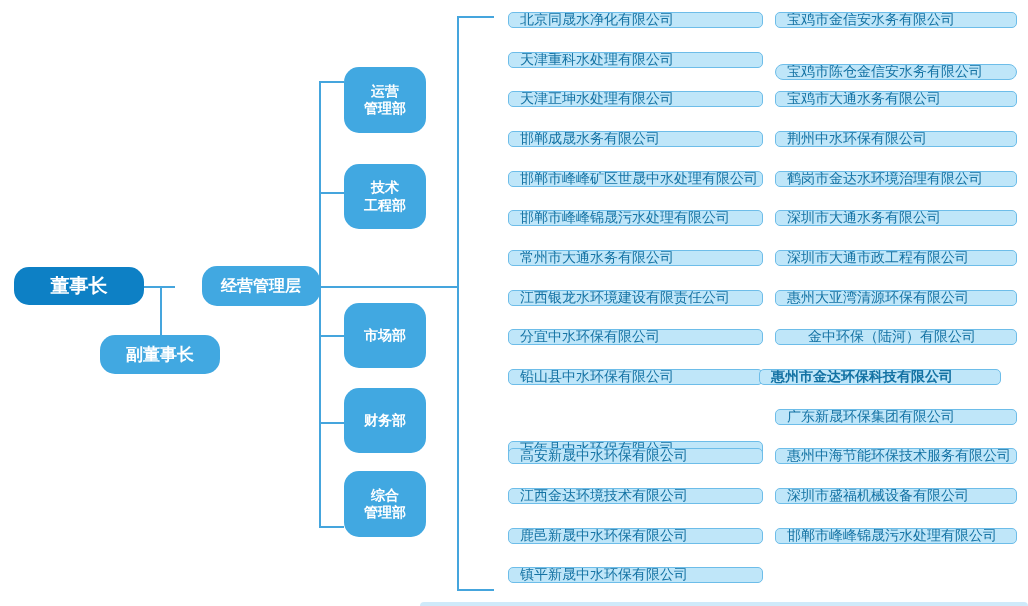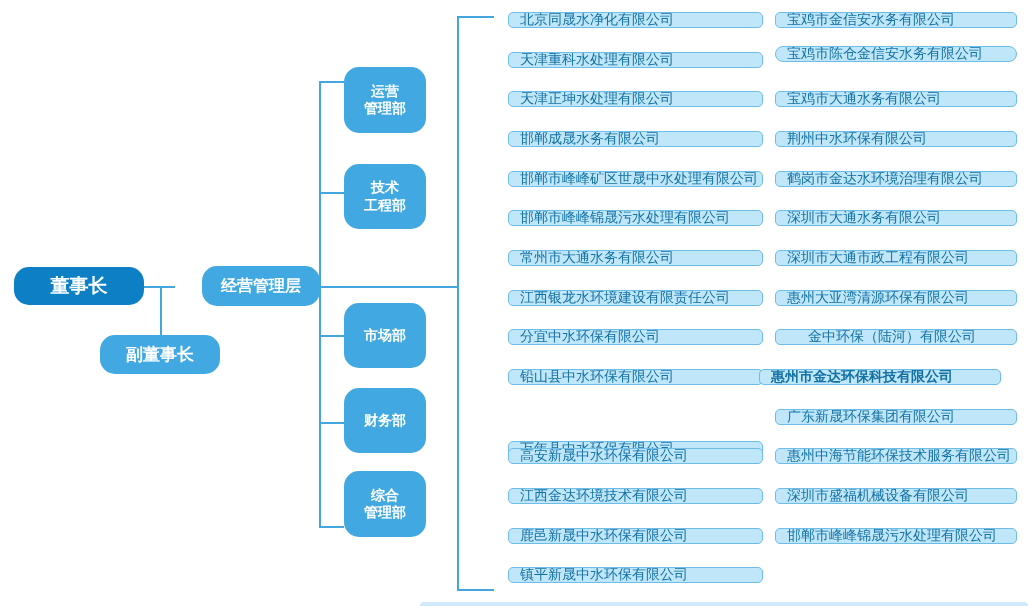--- a/index.html
+++ b/index.html
@@ -99,21 +99,21 @@
       <div class="company" style="left: 508px; width: 255px; top: 249.96px;">常州市大通水务有限公司</div>
       <div class="company" style="left: 508px; width: 255px; top: 289.62px;">江西银龙水环境建设有限责任公司</div>
       <div class="company" style="left: 508px; width: 255px; top: 329.28px;">分宜中水环保有限公司</div>
       <div class="company" style="left: 508px; width: 255px; top: 368.94px;">铅山县中水环保有限公司</div>
       <div class="company" style="left: 508px; width: 255px; top: 408.6px; margin-top: 32px;">万年县中水环保有限公司</div>
       <div class="company" style="left: 508px; width: 255px; top: 448.26px;">高安新晟中水环保有限公司</div>
       <div class="company" style="left: 508px; width: 255px; top: 487.92px;">江西金达环境技术有限公司</div>
       <div class="company" style="left: 508px; width: 255px; top: 527.58px;">鹿邑新晟中水环保有限公司</div>
       <div class="company" style="left: 508px; width: 255px; top: 567.24px;">镇平新晟中水环保有限公司</div>
       <div class="company" style="left: 775px; width: 242px; top: 12px;">宝鸡市金信安水务有限公司</div>
-      <div class="company" style="left: 775px; width: 242px; top: 46px; border-radius: 9px;">宝鸡市陈仓金信安水务有限公司</div>
+      <div class="company" style="left: 775px; width: 242px; top: 64px; border-radius: 9px;">宝鸡市陈仓金信安水务有限公司</div>
       <div class="company" style="left: 775px; width: 242px; top: 91.32px;">宝鸡市大通水务有限公司</div>
       <div class="company" style="left: 775px; width: 242px; top: 130.98px;">荆州中水环保有限公司</div>
       <div class="company" style="left: 775px; width: 242px; top: 170.64px;">鹤岗市金达水环境治理有限公司</div>
       <div class="company" style="left: 775px; width: 242px; top: 210.3px;">深圳市大通水务有限公司</div>
       <div class="company" style="left: 775px; width: 242px; top: 249.96px;">深圳市大通市政工程有限公司</div>
       <div class="company" style="left: 775px; width: 242px; top: 289.62px;">惠州大亚湾清源环保有限公司</div>
       <div class="company" style="left: 775px; width: 242px; top: 329.28px; padding-left: 32px;">金中环保（陆河）有限公司</div>
       <div class="company" style="left: 759px; width: 242px; top: 368.94px; font-weight: bold;">惠州市金达环保科技有限公司</div>
       <div class="company" style="left: 775px; width: 242px; top: 408.6px;">广东新晟环保集团有限公司</div>
       <div class="company" style="left: 775px; width: 242px; top: 448.26px;">惠州中海节能环保技术服务有限公司</div>

